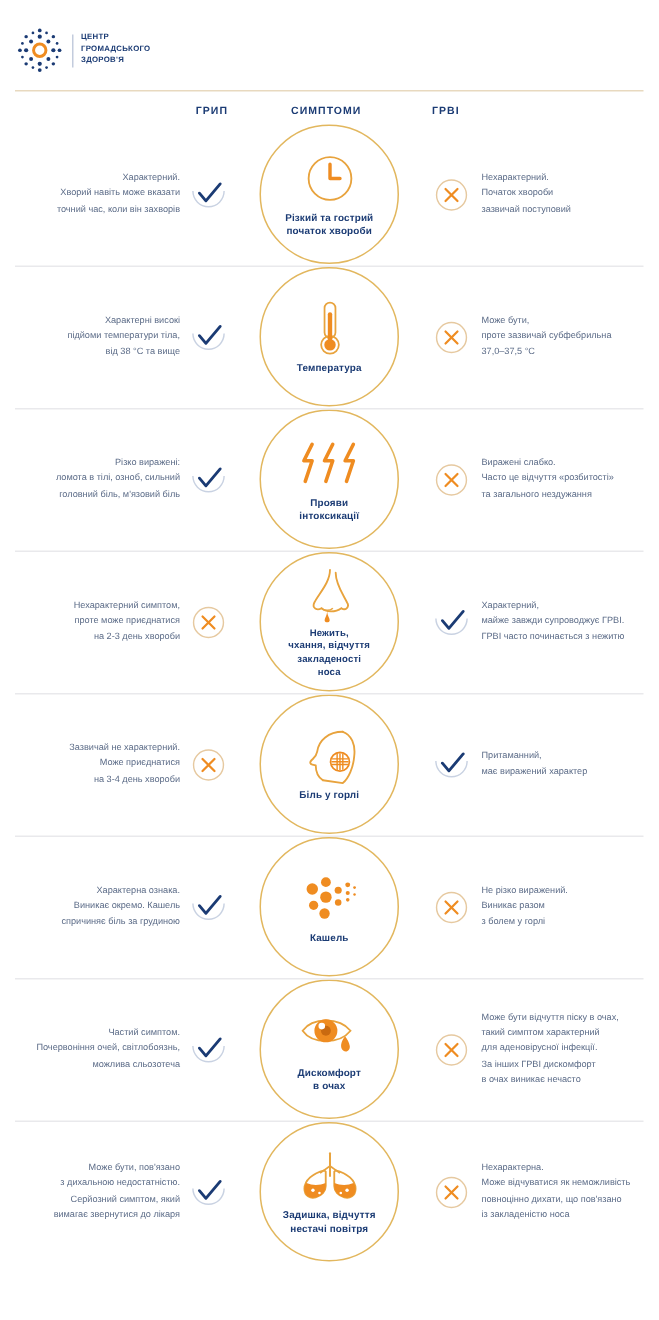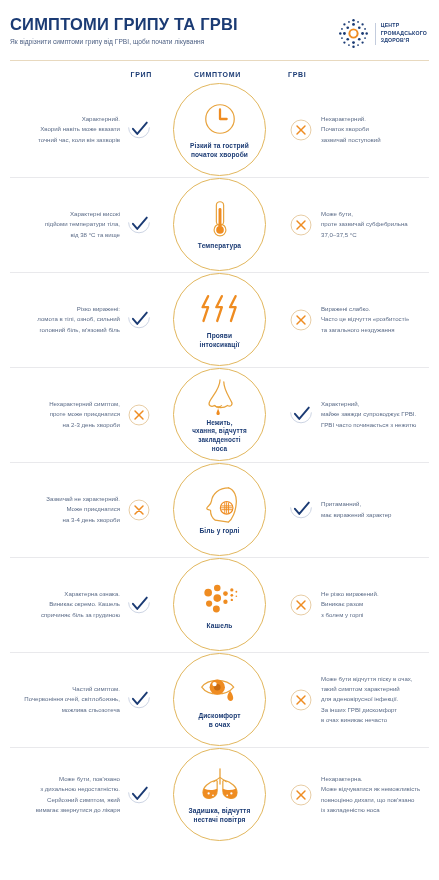--- a/index.html
+++ b/index.html
@@ -149,24 +149,20 @@
     letter-spacing: 0.1px;
   }
   .bubble-label.tall { font-size: 6.4px; }
 </style>
 </head>
 <body>
 
 <div class="page">
 
   <div class="header">
-    <div class="title-block">
-      <div class="main-title">СИМПТОМИ ГРИПУ ТА ГРВІ</div>
-      <div class="sub-title">Як відрізнити симптоми грипу від ГРВІ, щоби почати лікування</div>
-    </div>
 
     <div class="logo-block">
       <svg class="logo-mark" viewBox="0 0 40 40">
         <g fill="#1b3b74">
           <circle cx="20" cy="4" r="1.5"></circle>
             <circle cx="20" cy="9" r="1.7"></circle>
           <circle cx="20" cy="31" r="1.7"></circle>
             <circle cx="20" cy="36" r="1.5"></circle>
           <circle cx="4" cy="20" r="1.5"></circle>
             <circle cx="9" cy="20" r="1.7"></circle>

